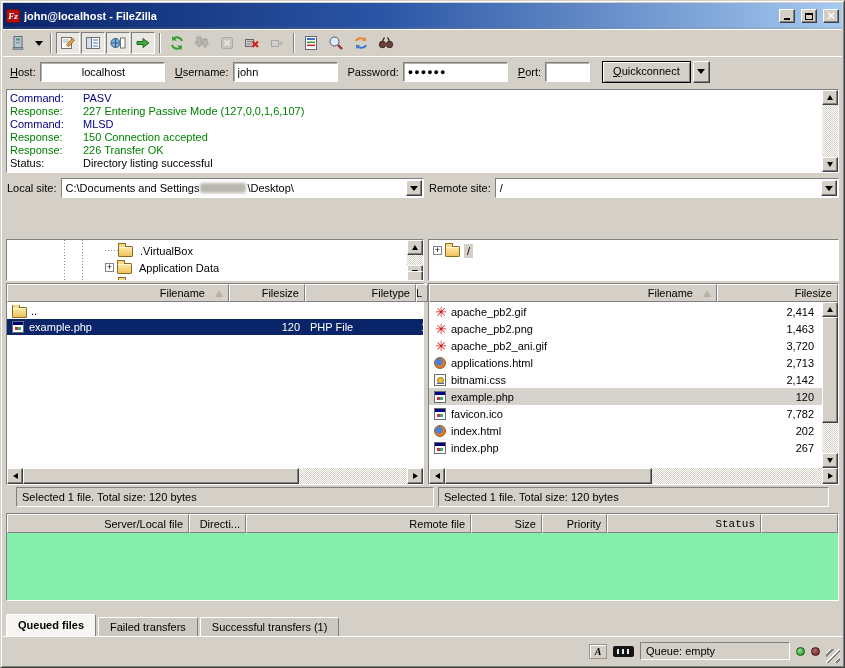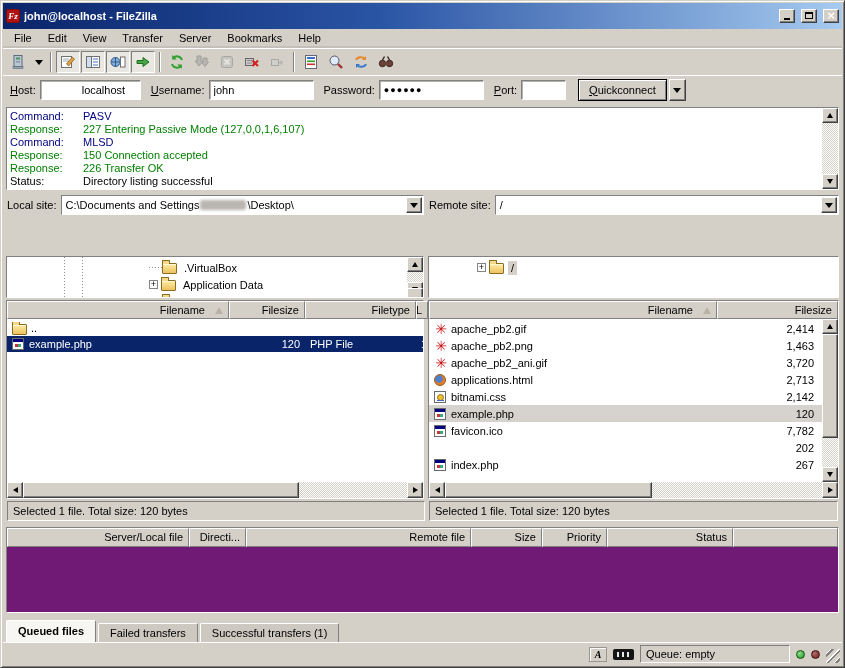--- a/index.html
+++ b/index.html
@@ -78,21 +78,21 @@
   .site.remote{flex:1;min-width:0;}
   .site-head{display:flex;align-items:center;height:22px;gap:4px;}
   .site-label{white-space:nowrap;padding-left:1px;}
   .combo{flex:1;height:20px;position:relative;display:flex;align-items:center;padding:0 18px 0 4px;white-space:nowrap;overflow:hidden;}
   .combo-btn{position:absolute;right:1px;top:1px;bottom:1px;width:16px;background:#d4d0c8;border:1px solid;
     border-color:#fff #404040 #404040 #fff;box-shadow:inset -1px -1px 0 #808080;display:flex;align-items:center;justify-content:center;}
   .redacted{display:inline-block;width:46px;height:10px;background:#b9b6af;border-radius:2px;filter:blur(1.5px);margin:0 1px;}
   .tree{flex:1;position:relative;overflow:hidden;padding:2px 18px 0 0;}
   .tree.noscroll{padding-right:0;}
   .guide{position:absolute;top:0;bottom:0;width:1px;background:repeating-linear-gradient(#909090 0 1px,transparent 1px 3px);}
-  .trow{height:17px;display:flex;align-items:center;position:relative;padding-left:98px;white-space:nowrap;margin-left:44px;}
+  .trow{height:17px;display:flex;align-items:center;position:relative;padding-left:98px;white-space:nowrap;}
   .trow.shallow{padding-left:4px;}
   .conn{height:1px;background:repeating-linear-gradient(90deg,#909090 0 1px,transparent 1px 3px);flex:none;}
   .expander{width:9px;height:9px;border:1px solid #848484;background:#fff;font:9px/7px "Liberation Sans",sans-serif;
     text-align:center;flex:none;margin-right:3px;}
   .tlabel{padding:1px 3px;}
   .sel-gray{background:#d4d0c8;}
   
   .ico{display:inline-block;vertical-align:middle;flex:none;}
   .ico-folder{width:15px;height:11px;background:linear-gradient(#ffeca6,#ecc25f);border:1px solid #8a6d1f;border-radius:1px;
     position:relative;box-shadow:inset 0 1px 0 #fff8d8;margin:2px 4px 0 0;}
@@ -125,32 +125,32 @@
   .fcell{padding:0 5px;overflow:hidden;display:flex;align-items:center;flex:none;}
   .fcell.right{justify-content:flex-end;}
   .sel-active{background:#0a246a;color:#fff;}
   .sel-inactive{background:#d6d3ce;}
   
   .lc1{width:222px;} .lc2{width:76px;} .lc3{width:111px;} .lc4{flex:1;min-width:0;}
   
   .rc1{width:288px;} .rc2{flex:1;min-width:0;padding-right:8px;}
   .rbody-pad{position:absolute;inset:0;right:16px;padding-top:1px;}
   
-  .status-row{display:flex;height:20px;margin:2px 4px 0;gap:4px;}
+  .status-row{display:flex;height:20px;margin:2px 13px 0;gap:4px;}
   .statusline{border:1px solid;border-color:#808080 #fff #fff #808080;background:#d4d0c8;padding:3px 5px;white-space:nowrap;overflow:hidden;}
   .statusline.left{width:418px;flex:none;}
   .statusline.rightp{flex:1;}
   
-  .queue{margin:6px 3px 0;height:88px;border:1px solid;border-color:#808080 #fff #fff #808080;background:#701a75;
+  .queue{margin:6px 3px 0;height:88px;border:1px solid;border-color:#808080 #fff #fff #808080;background:#86efac;
     display:flex;flex-direction:column;}
   .qhead{display:flex;height:19px;background:#d4d0c8;flex:none;}
-  .qc1{width:182px;} .qc2{width:57px;} .qc3{width:225px;} .qc4{width:71px;} .qc5{width:65px;} .qc6{width:126px;} .qc7{flex:1;}
+  .qc1{width:182px;} .qc2{width:57px;} .qc3{width:225px;} .qc4{width:71px;} .qc5{width:65px;} .qc6{width:154px;font-family:Liberation Mono, monospace;} .qc7{flex:1;}
   .qbody{flex:1;}
   
-  .tabs{display:flex;align-items:flex-end;height:25px;padding-left:3px;margin-top:4px;gap:2px;}
+  .tabs{display:flex;align-items:flex-end;height:25px;padding-left:3px;margin-top:10px;gap:2px;}
   .tab{height:19px;padding:3px 11px;background:#cdc9c0;border:1px solid #808080;border-bottom:none;
     border-top-color:#fff;border-left-color:#fff;border-radius:2px 2px 0 0;white-space:nowrap;}
   .tab.active{height:22px;background:#f8f6f2;font-weight:bold;padding-top:4px;}
   
   .statusbar{flex:1;display:flex;align-items:center;justify-content:flex-end;gap:6px;padding:2px 2px 2px 3px;border-top:1px solid #fff;}
   .sb-a{width:18px;height:15px;border:1px solid #9a968e;background:#d4d0c8;font:bold italic 10px/13px "Liberation Serif",serif;
     text-align:center;box-shadow:inset 1px 1px 0 #fff;}
   .sb-badge{width:21px;height:11px;background:#141414;border-radius:2px;position:relative;}
   .sb-badge::before{content:"";position:absolute;inset:3px 4px;
     background:repeating-linear-gradient(90deg,#e8e8e8 0 2px,transparent 2px 5px);}
@@ -173,29 +173,20 @@
         <span class="g-min"></span>
       </div>
     <div class="winbtn">
         <span class="g-max"></span>
       </div>
     <div class="winbtn">
         <span class="g-close">×</span>
       </div>
   </div>
 
-  <div class="menubar">
-    <span class="menu-item">File</span>
-    <span class="menu-item">Edit</span>
-    <span class="menu-item">View</span>
-    <span class="menu-item">Transfer</span>
-    <span class="menu-item">Server</span>
-    <span class="menu-item">Bookmarks</span>
-    <span class="menu-item">Help</span>
-  </div>
 
   <div class="toolbar">
     <div class="tbbtn">
       <svg width="16" height="16">
           <rect x="3" y="1.5" width="8" height="11" fill="#b9c7d4" stroke="#5a6b7a"></rect>
           <rect x="5" y="3.5" width="4" height="2" fill="#4e8f5e"></rect>
           <rect x="5" y="7" width="4" height="1.5" fill="#8a97a3"></rect>
           <rect x="2" y="12.5" width="10" height="2" fill="#9aa5ae" stroke="#5a6b7a" stroke-width="0.6"></rect>
         </svg>
     </div>
@@ -295,21 +286,21 @@
           <circle cx="4.5" cy="9.5" r="3.2" fill="#6b4038" stroke="#3a2520"></circle>
           <circle cx="11.5" cy="9.5" r="3.2" fill="#6b4038" stroke="#3a2520"></circle>
           <rect x="6" y="8" width="4" height="3" fill="#6b4038"></rect>
           <path d="M4.5 6 l2 -3.5 M11.5 6 l-2 -3.5" stroke="#3a2520" stroke-width="1.4"></path>
         </svg>
     </div>
   </div>
 
   <div class="quickbar">
     <span class="qlabel accel">Host:</span>
-    <input class="qinput" style="width: 101px; padding-left: 41px;" value="localhost">
+    <input class="qinput" style="width: 125px; padding-left: 41px;" value="localhost">
     <span class="qlabel accel">Username:</span>
     <input class="qinput" style="width: 105px;" value="john">
     <span class="qlabel">Password:</span>
     <input class="qinput pw" style="width: 105px;" value="●●●●●●">
     <span class="qlabel accel">Port:</span>
     <input class="qinput" style="width: 45px;" value="">
     <button class="qc-btn accel">Quickconnect</button>
     <div class="qc-dd">
         <span class="tri-dn"></span>
       </div>
@@ -519,20 +510,24 @@
             <div class="fcell rc2 right">120</div>
           </div>
           <div class="frow r">
             <div class="fcell rc1">
                 <span class="ico ico-app"></span>
                 <span>favicon.ico</span>
               </div>
             <div class="fcell rc2 right">7,782</div>
           </div>
           <div class="frow r">
+            <div class="fcell rc1">
+                <span class="ico ico-ff"></span>
+                <span>index.html</span>
+              </div>
             <div class="fcell rc2 right">202</div>
           </div>
           <div class="frow r">
             <div class="fcell rc1">
                 <span class="ico ico-app"></span>
                 <span>index.php</span>
               </div>
             <div class="fcell rc2 right">267</div>
           </div>
         </div>

